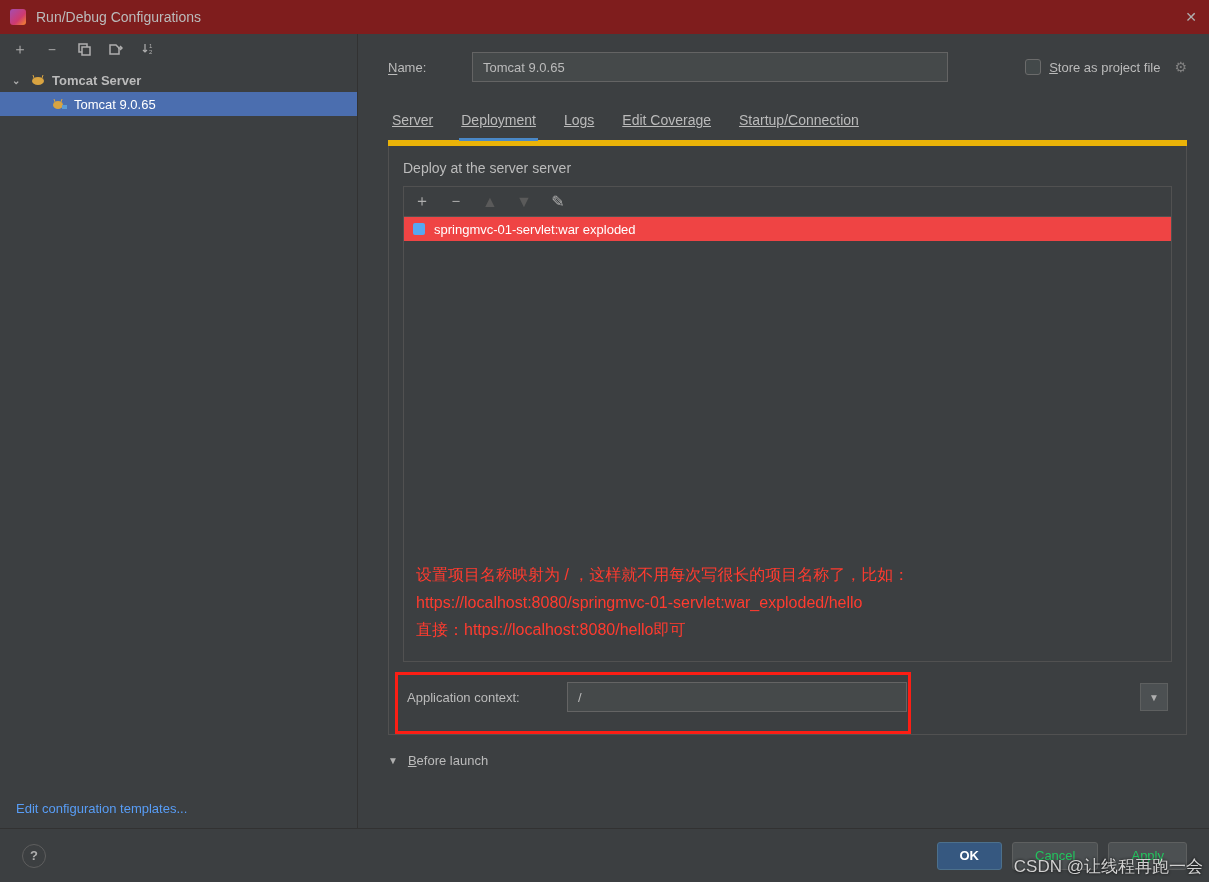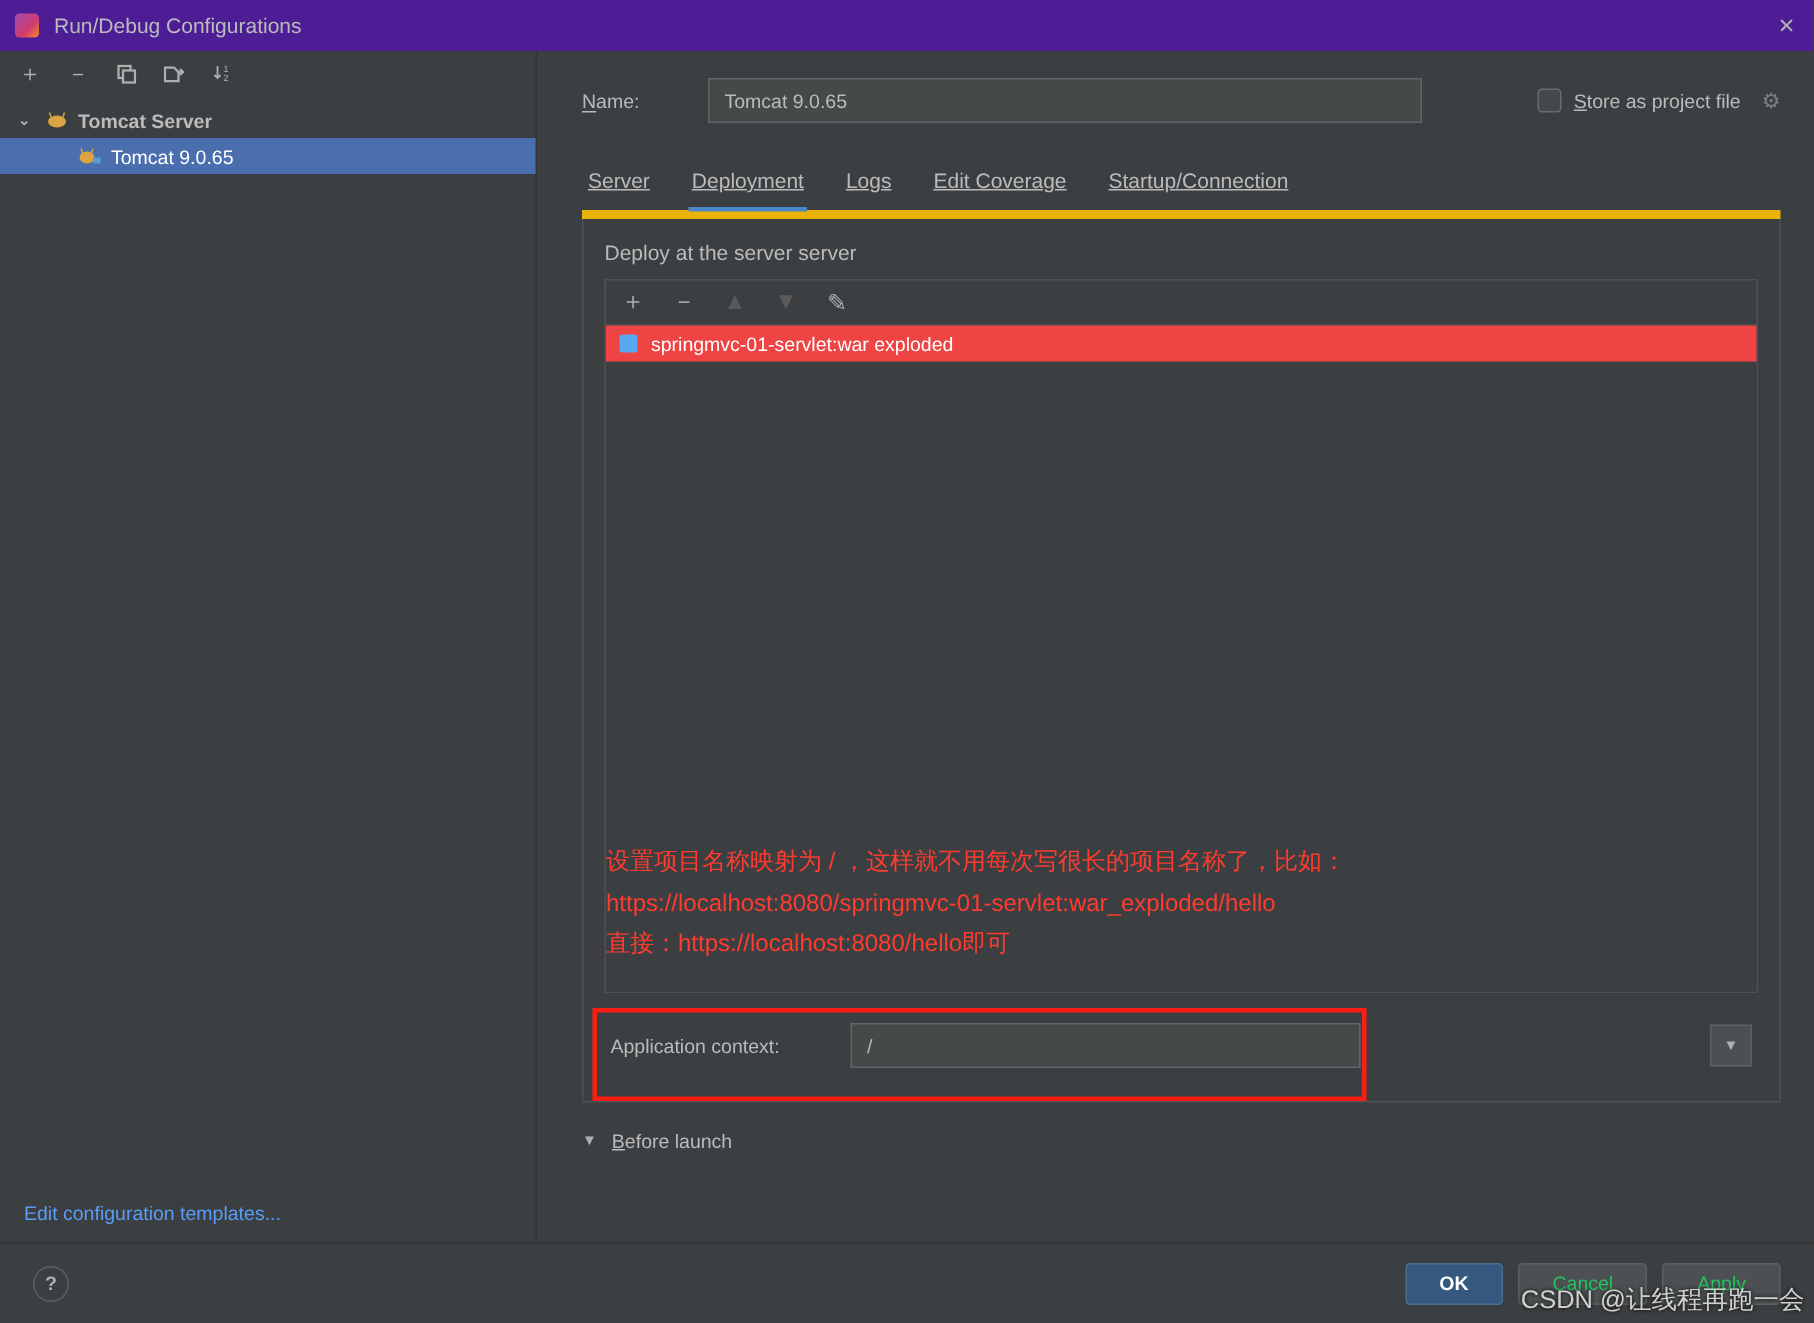--- a/index.html
+++ b/index.html
@@ -1,19 +1,19 @@
 <!DOCTYPE html>
 <html><head>
   <meta charset="utf-8">
   <style>
     * { margin: 0; padding: 0; box-sizing: border-box; font-family: "Segoe UI", Arial, sans-serif; }
     body { background: #3c3f41; color: #bbbbbb; font-size: 13px; width: 1209px; height: 882px; overflow: hidden; position: relative; }
     
     
-    .title-bar { height: 34px; display: flex; align-items: center; padding: 0 10px; background: #4c1d95; }
+    .title-bar { height: 34px; display: flex; align-items: center; padding: 0 10px; background: #7f1d1d; }
     .title-bar .app-icon { width: 16px; height: 16px; background: linear-gradient(135deg, #a44db0 0%, #cf3a6f 60%, #f5892a 100%); border-radius: 3px; margin-right: 10px; }
     .title-bar .title-text { flex: 1; color: #bbbbbb; font-size: 14px; }
     .title-bar .close-btn { width: 16px; height: 16px; cursor: pointer; display: flex; align-items: center; justify-content: center; color: #afafaf; font-size: 14px; }
     
     
     .main-container { display: flex; height: 794px; }
     
     
     .sidebar { width: 358px; background: #3c3f41; display: flex; flex-direction: column; border-right: 1px solid #323232; }
     .sidebar-toolbar { height: 30px; display: flex; align-items: center; gap: 16px; padding: 0 12px; }
@@ -51,21 +51,21 @@
     .deploy-list-container { border: 1px solid #515151; }
     .deploy-toolbar { height: 30px; display: flex; align-items: center; gap: 18px; padding: 0 10px; border-bottom: 1px solid #515151; }
     .deploy-toolbar .dtool { color: #afafaf; cursor: pointer; font-size: 16px; width: 16px; text-align: center; }
     .deploy-toolbar .dtool.disabled { color: #5a5a5a; cursor: default; }
     .deploy-list { height: 444px; background: #3c3f41; position: relative; }
     .deploy-item { height: 24px; display: flex; align-items: center; padding-left: 8px; gap: 8px; }
     .deploy-item.selected { background: #ef4444; color: #ffffff; }
     .artifact-icon { width: 14px; height: 14px; position: relative; }
     .artifact-icon::before { content: ""; position: absolute; width: 12px; height: 12px; background: #57a8f2; border-radius: 2px; left: 1px; top: 1px; }
     
-    .annotation { position: absolute; left: 0; bottom: 18px; color: #ff3b2f; font-size: 16px; line-height: 1.7; font-weight: 500; }
+    .annotation { position: absolute; left: 12px; bottom: 18px; color: #ff3b2f; font-size: 16px; line-height: 1.7; font-weight: 500; }
     
     .app-context-row { display: flex; align-items: center; margin-top: 14px; padding: 6px 4px; position: relative; }
     .app-context-highlight { position: absolute; left: -8px; top: -4px; width: 516px; height: 62px; border: 3px solid #fc1e14; pointer-events: none; }
     .app-context-row .label { width: 160px; }
     .app-context-row input { flex: 0 0 340px; height: 30px; background: #45494a; border: 1px solid #646464; color: #bbbbbb; padding: 0 10px; font-size: 13px; }
     .app-context-row .dropdown-btn { width: 28px; height: 28px; border: 1px solid #5e6060; background: #4c5052; margin-left: auto; display: flex; align-items: center; justify-content: center; color: #afafaf; cursor: pointer; font-size: 10px; }
     
     .before-launch-row { display: flex; align-items: center; gap: 10px; padding: 2px 0; margin-top: 2px; }
     .before-launch-row .chevron { font-size: 10px; color: #afafaf; }
     

